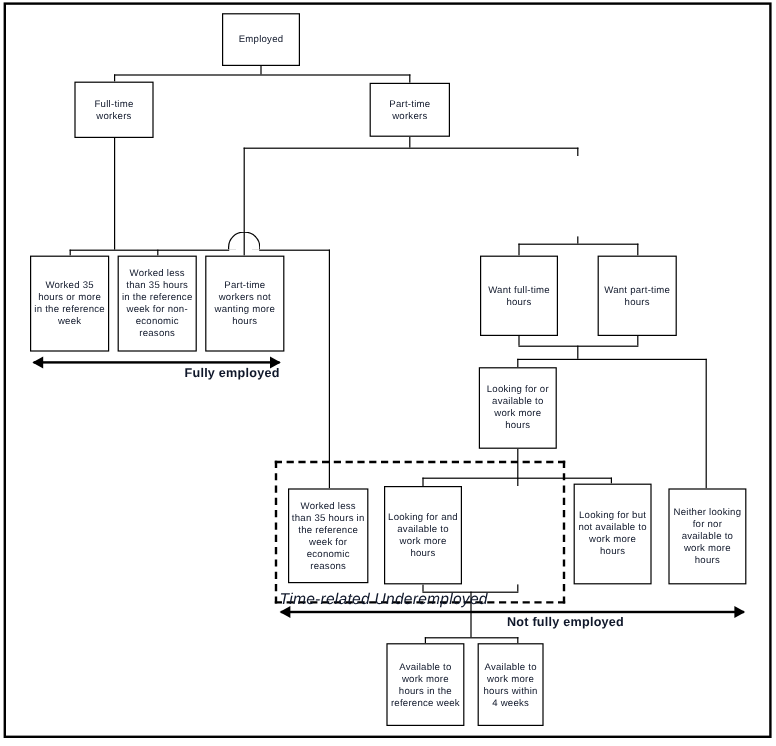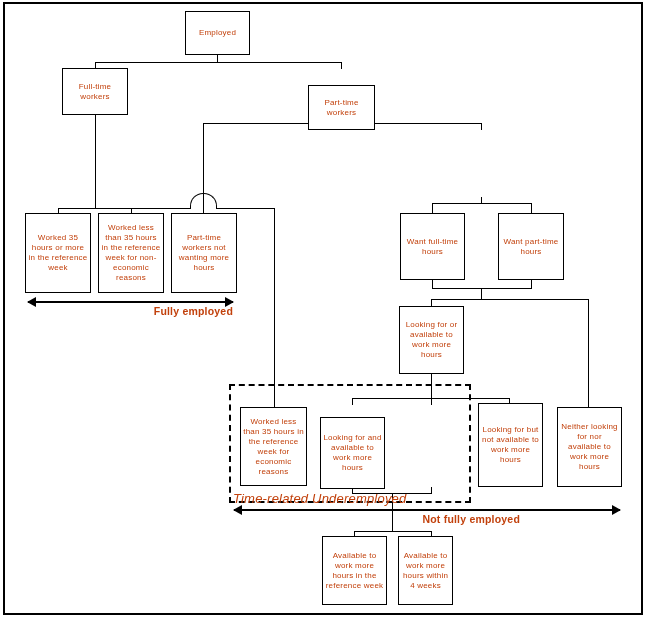--- a/index.html
+++ b/index.html
@@ -1,17 +1,17 @@
 <!DOCTYPE html>
 <html><head>
 <meta charset="utf-8">
 <style>
   html,body{margin:0;padding:0;background:#fff;}
   .canvas{position:relative;width:647px;height:622px;background:#ffffff;
-          font-family:"Liberation Sans",sans-serif;color:#c2410c;overflow:hidden;}
+          font-family:"Liberation Sans",sans-serif;color:#0f172a;overflow:hidden;}
   .frame{position:absolute;left:3px;top:2px;width:636px;height:609px;border:2px solid #000;}
   .hl{position:absolute;height:1px;background:#000;}
   .vl{position:absolute;width:1px;background:#000;}
   .node{position:absolute;border:1px solid #000;background:#fff;box-sizing:border-box;
         display:flex;align-items:center;justify-content:center;text-align:center;
         font-size:8px;line-height:10px;letter-spacing:0.2px;padding:2px;}
   .hop{position:absolute;left:190px;top:193px;width:27px;height:15px;
        border:1px solid #000;border-bottom:none;border-radius:13px 13px 0 0;
        background:transparent;box-sizing:border-box;}
   .dashed{position:absolute;left:229px;top:384px;width:242px;height:119px;
@@ -71,32 +71,32 @@
   <div class="hl" style="left:352px;top:493px;width:80px"></div>
   <div class="vl" style="left:392px;top:493px;height:38px"></div>
   <div class="hl" style="left:354px;top:531px;width:78px"></div>
   <div class="vl" style="left:354px;top:531px;height:5px"></div>
   <div class="vl" style="left:431px;top:531px;height:5px"></div>
 
   <div class="dashed"></div>
 
   <div class="node" style="left:185px;top:11px;width:65px;height:44px">Employed</div>
   <div class="node" style="left:62px;top:68px;width:66px;height:47px">Full-time workers</div>
-  <div class="node" style="left:308px;top:85px;width:67px;height:45px">Part-time workers</div>
+  <div class="node" style="left:308px;top:69px;width:67px;height:45px">Part-time workers</div>
 
   <div class="node" style="left:25px;top:213px;width:66px;height:80px">Worked 35 hours or more in the reference week</div>
   <div class="node" style="left:98px;top:213px;width:66px;height:80px">Worked less than 35 hours in the reference week for non-economic reasons</div>
   <div class="node" style="left:171px;top:213px;width:66px;height:80px">Part-time workers not wanting more hours</div>
 
   <div class="node" style="left:400px;top:213px;width:65px;height:67px">Want full-time hours</div>
   <div class="node" style="left:498px;top:213px;width:66px;height:67px">Want part-time hours</div>
   <div class="node" style="left:399px;top:306px;width:65px;height:68px">Looking for or available to work more hours</div>
 
   <div class="node" style="left:240px;top:407px;width:67px;height:79px">Worked less than 35 hours in the reference week for economic reasons</div>
-  <div class="node" style="left:320px;top:417px;width:65px;height:72px">Looking for and available to work more hours</div>
+  <div class="node" style="left:320px;top:405px;width:65px;height:82px">Looking for and available to work more hours</div>
   <div class="node" style="left:478px;top:403px;width:65px;height:84px">Looking for but not available to work more hours</div>
   <div class="node" style="left:557px;top:407px;width:65px;height:80px">Neither looking for nor available to work more hours</div>
 
   <div class="node" style="left:322px;top:536px;width:65px;height:69px">Available to work more hours in the reference week</div>
   <div class="node" style="left:398px;top:536px;width:55px;height:69px">Available to work more hours within 4 weeks</div>
 
   <div class="arrow" style="left:28px;top:301px;width:205px"></div>
   <div class="lbl-bold" style="left:28px;top:305px;width:205px">Fully employed</div>
 
   <div class="arrow" style="left:234px;top:509px;width:386px"></div>

